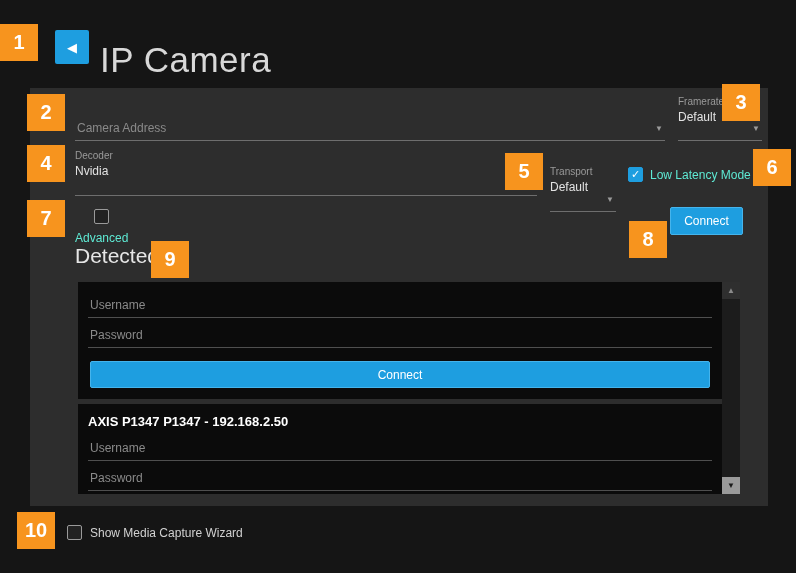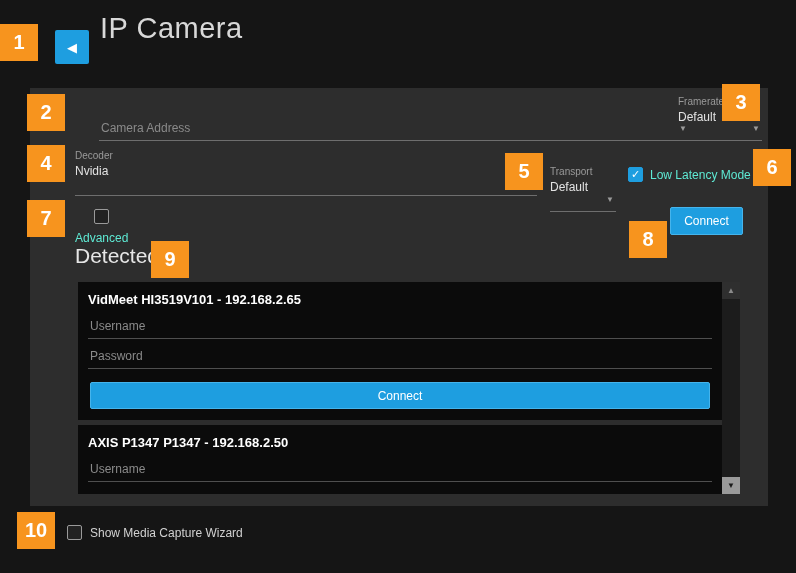--- a/index.html
+++ b/index.html
@@ -27,37 +27,36 @@
   
   .back-btn {
     position:absolute; left:55px; top:30px;
     width:34px; height:34px;
     background:#1E9EE0; border:none; border-radius:2px;
     color:#ffffff; font-size:13px;
     display:flex; align-items:center; justify-content:center;
     cursor:pointer; z-index:5;
   }
   .title {
-    position:absolute; left:100px; top:12px;
-    font-size:29px; font-weight:300; color:#d8d8d8;
+    position:absolute; left:100px; top:40px;
+    font-size:35px; font-weight:300; color:#d8d8d8;
     letter-spacing:.5px;
   }
 
   
   .panel {
     position:absolute; left:30px; top:88px;
     width:738px; height:418px;
     background:#2d2d2d;
   }
 
   .camera-address {
     position:absolute; left:45px; top:17px;
     width:590px; height:36px;
     border-bottom:1px solid #6e6e6e;
-    margin-left:24px;
   }
   .camera-address input {
     width:100%; height:100%;
     background:transparent; border:none; outline:none;
     color:#bdbdbd; font-size:12px;
     padding:14px 22px 4px 2px;
     font-family:"Liberation Sans", sans-serif;
   }
   input::placeholder { color:#8a8a8a; opacity:1; }
   .dd {
@@ -201,21 +200,20 @@
   </div>
 
   <button class="connect-btn">Connect</button>
 
   <div class="detected-heading">Detected</div>
 
   <div class="cam-list-wrap">
     <div class="cam-list">
 
       <div class="cam-card">
-        <div class="cam-name">VidMeet HI3519V101  -  192.168.2.65</div>
         <input type="text" class="cred" placeholder="Username" style="">
         <input type="password" class="cred" placeholder="Password" style="">
         <button class="cam-connect">Connect</button>
       </div>
 
       <div class="cam-card">
         <div class="cam-name">AXIS P1347 P1347  -  192.168.2.50</div>
         <input type="text" class="cred" placeholder="Username" style="">
         <input type="password" class="cred" placeholder="Password" style="">
 

